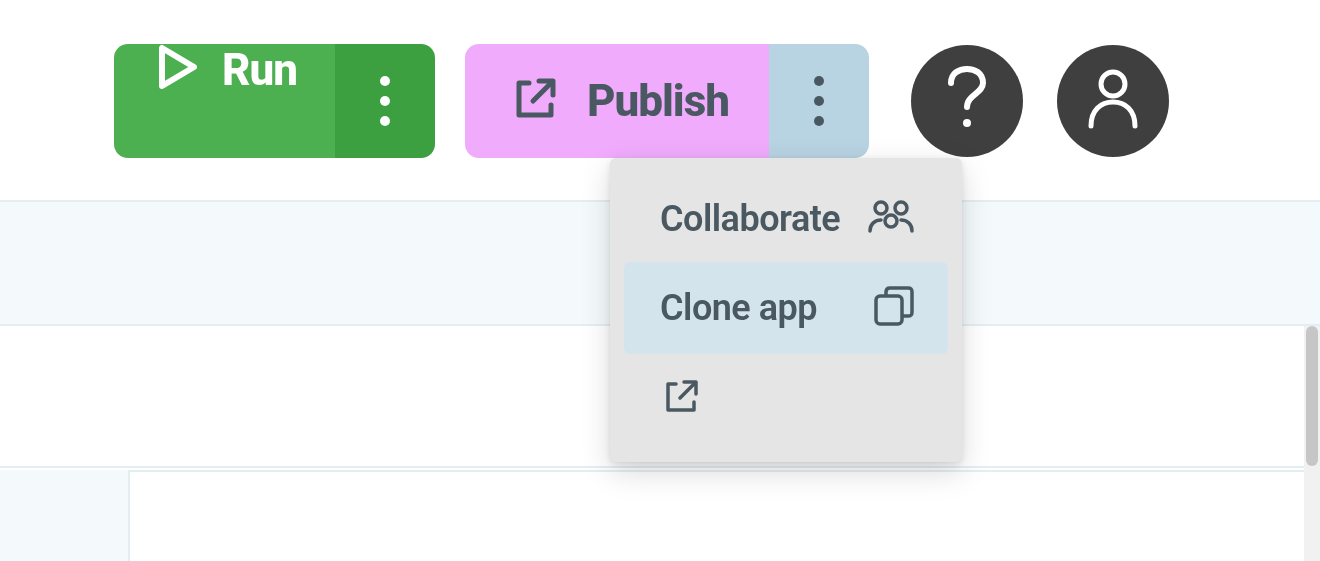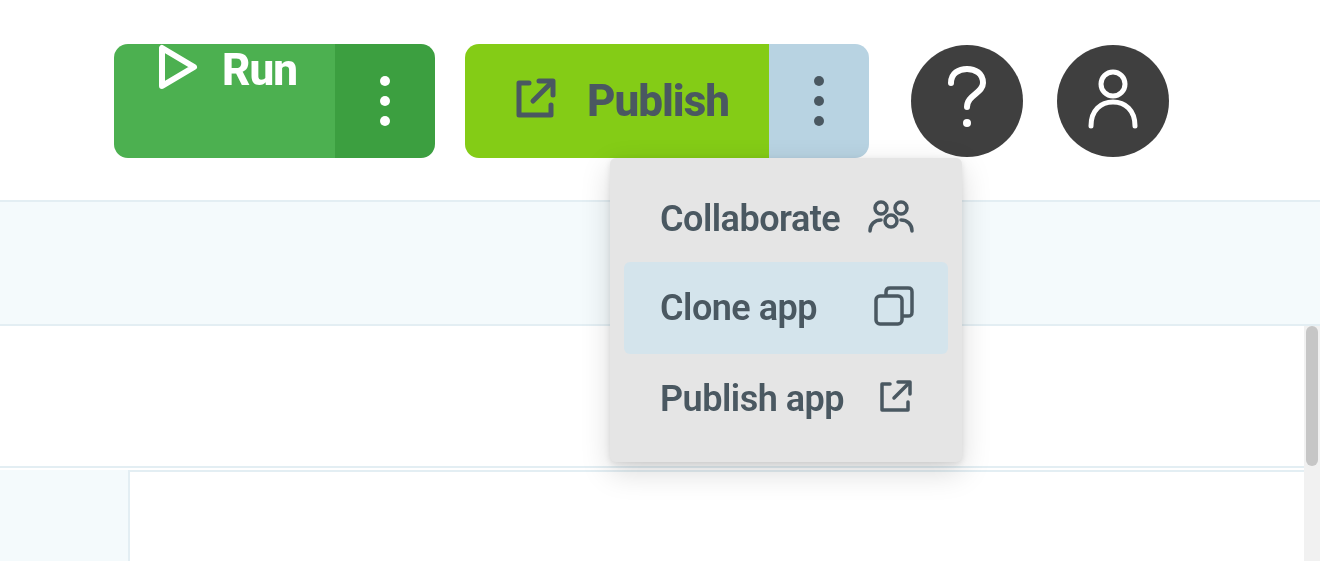--- a/index.html
+++ b/index.html
@@ -63,21 +63,21 @@
       display: block;
     }
     .btn-run-more .dots-v span { background: #fff; }
     .btn-publish-wrap {
       display: flex;
       border-radius: 14px;
       overflow: hidden;
       height: 114px;
     }
     .btn-publish-main {
-      background: #84cc16;
+      background: #f0abfc;
       display: flex;
       align-items: center;
       gap: 26px;
       padding: 0 40px 0 44px;
       cursor: pointer;
     }
     .btn-publish-main .label {
       color: #4a5861;
       font-weight: 800;
       font-size: 44px;
@@ -288,21 +288,20 @@
   <div class="dropdown-item hover">
     <span class="label">Clone app</span>
     <span>
       <svg width="44" height="44" viewBox="0 0 44 44">
         <rect x="4" y="12" width="26" height="28" rx="4" fill="none" stroke="#4a5861" stroke-width="3.5"></rect>
         <path d="M 14 12 L 14 8 C 14 5 16 4 18 4 L 36 4 C 39 4 40 5 40 8 L 40 28 C 40 31 39 32 36 32 L 30 32" fill="none" stroke="#4a5861" stroke-width="3.5"></path>
       </svg>
     </span>
   </div>
   <div class="dropdown-item">
-    <span class="label">Publish app</span>
     <span>
       <svg width="42" height="42" viewBox="0 0 42 42">
         <path d="M 16 8 L 8 8 L 8 34 L 34 34 L 34 26" fill="none" stroke="#4a5861" stroke-width="3.5" stroke-linecap="round" stroke-linejoin="round"></path>
         <path d="M 24 6 L 36 6 L 36 18" fill="none" stroke="#4a5861" stroke-width="3.5" stroke-linecap="round" stroke-linejoin="round"></path>
         <path d="M 20 22 L 34 8" fill="none" stroke="#4a5861" stroke-width="3.5" stroke-linecap="round"></path>
       </svg>
     </span>
   </div>
 </div>
 

